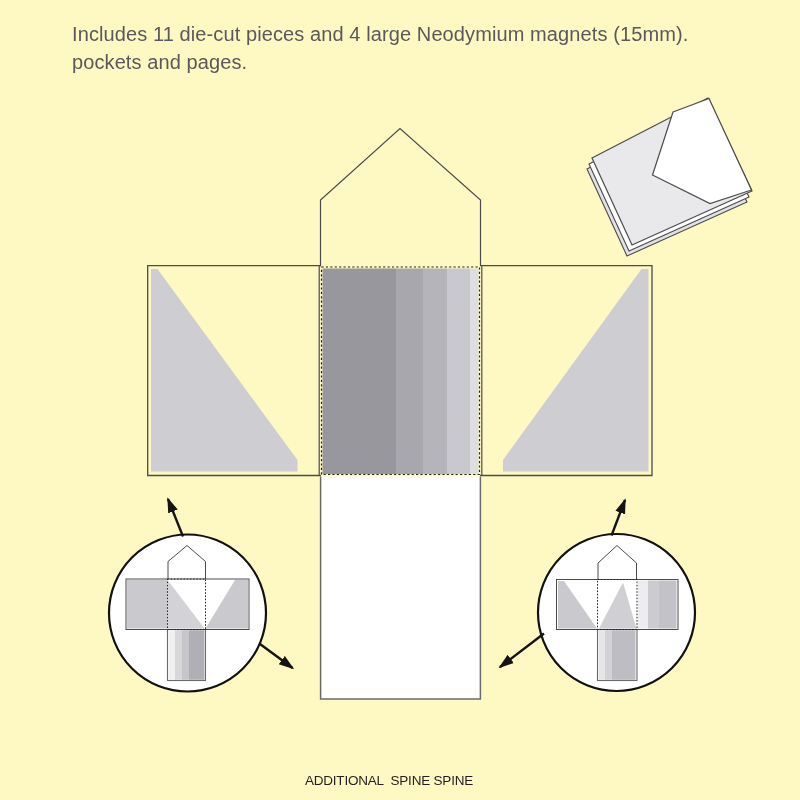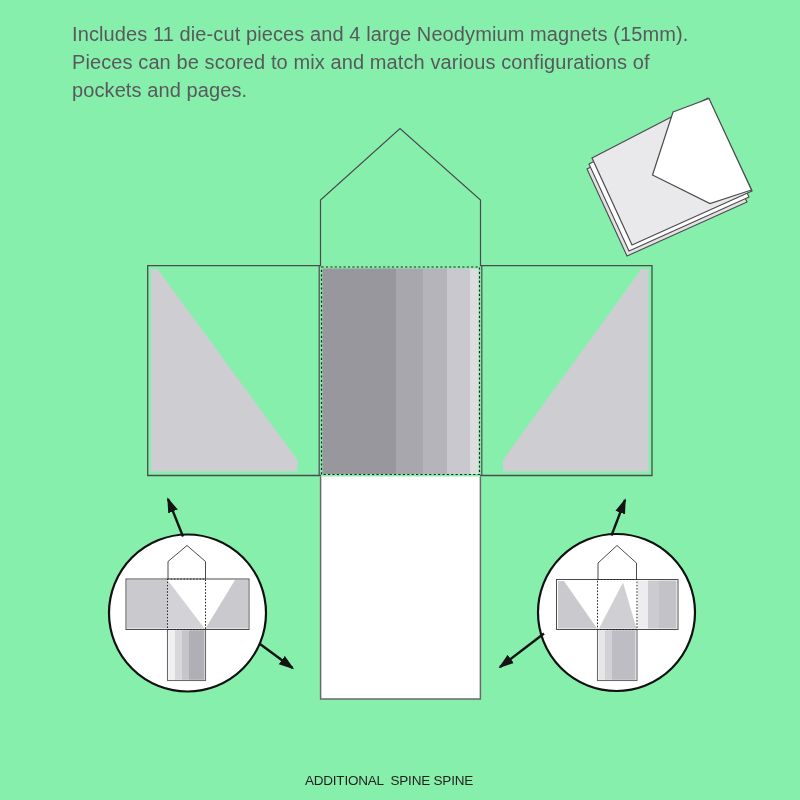--- a/index.html
+++ b/index.html
@@ -1,32 +1,31 @@
 <!DOCTYPE html>
 <html><head>
 <meta charset="utf-8">
 <style>
   html,body{margin:0;padding:0;background:#ffffff;}
-  .page{position:relative;width:800px;height:800px;background:#86efac;overflow:hidden;
+  .page{position:relative;width:800px;height:800px;background:#fef9c3;overflow:hidden;
         font-family:"Liberation Sans",sans-serif;}
   .header{position:absolute;left:72px;top:20px;width:690px;
           font-size:20px;line-height:28px;color:#59595B;letter-spacing:0.1px;}
   .diagram-svg{position:absolute;left:0;top:0;}
   .caption{position:absolute;left:139px;top:735px;width:500px;text-align:center;
            font-size:13.5px;line-height:18.5px;color:#231F20;letter-spacing:-0.2px;
            white-space:pre;}
 </style>
 </head>
 <body>
 
 <div class="page">
 
   <div class="header">
     <div>Includes 11 die-cut pieces and 4 large Neodymium magnets (15mm).</div>
-    <div>Pieces can be scored to mix and match various configurations of</div>
     <div>pockets and pages.</div>
   </div>
 
   <svg class="diagram-svg" width="800" height="800" viewBox="0 0 800 800">
 
     <defs>
       <marker id="ah" viewBox="0 0 12 9" refX="10.5" refY="4.5" markerWidth="6.4" markerHeight="4.8" orient="auto">
         <polygon points="0,0.5 12,4.5 0,8.5" fill="#141414"></polygon>
       </marker>
     </defs>

